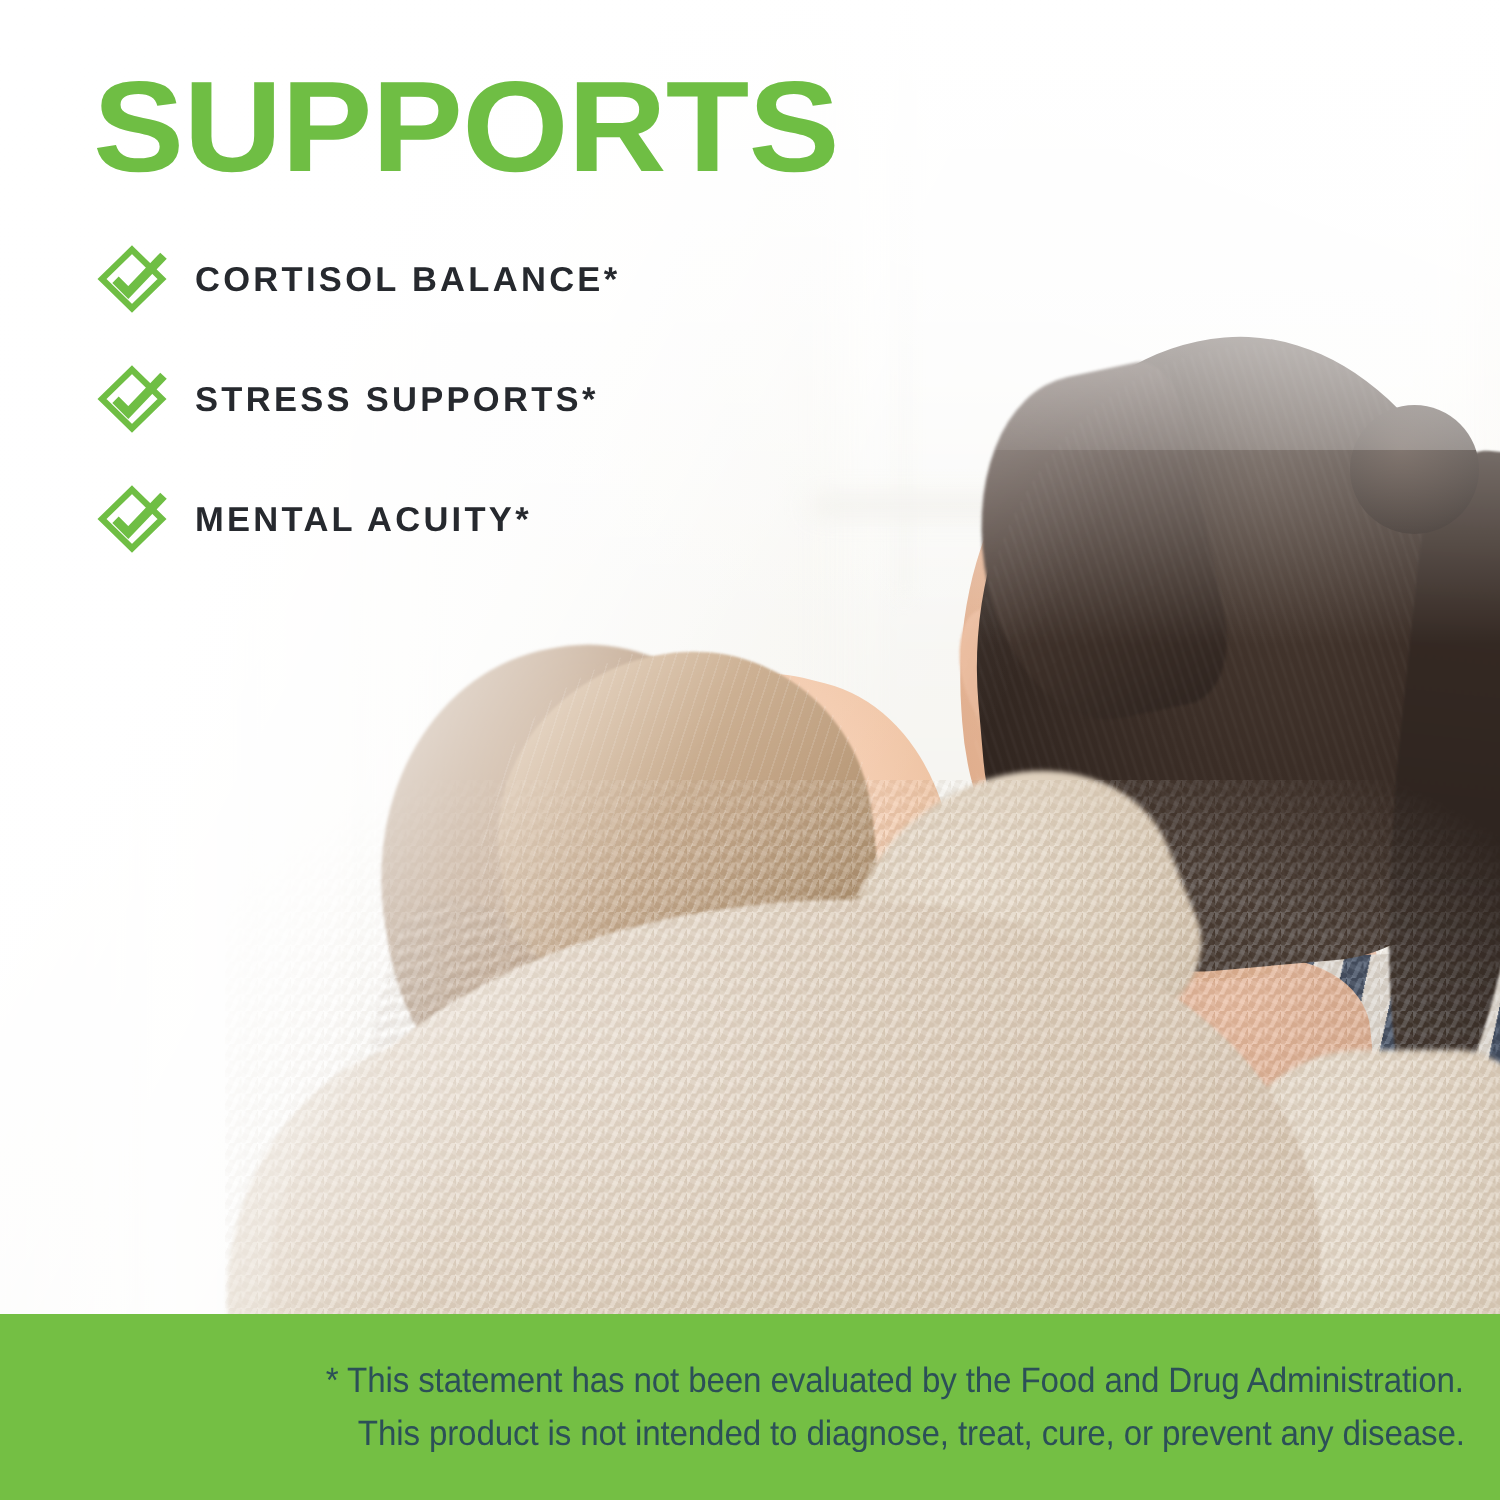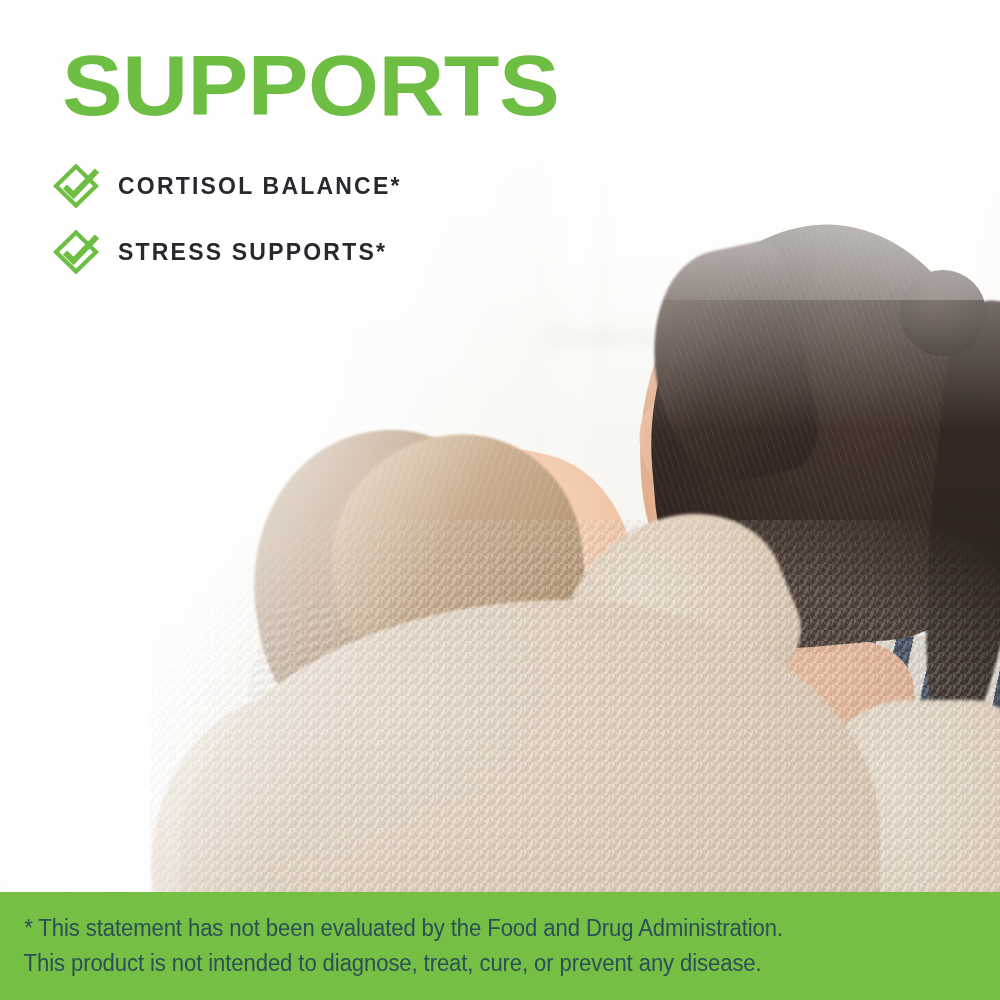--- a/index.html
+++ b/index.html
@@ -391,24 +391,24 @@
     line-height:1;
     color:#6fbe44;
     font-family:"Liberation Sans", sans-serif;
     transform:scaleX(1.06);
     transform-origin:left top;
     white-space:nowrap;
   }
 
   .benefits {
     position:absolute;
-    left:52px; top:163px;
+    left:64px; top:163px;
     display:flex;
     flex-direction:column;
-    gap:20px;
+    gap:34px;
   }
   .benefit-row {
     display:flex;
     align-items:center;
     gap:18px;
     height:46px;
   }
   .check-icon { width:48px; height:46px; display:block; flex:0 0 48px; }
   .benefit-label {
     font-size:23px;
@@ -416,25 +416,25 @@
     letter-spacing:2.2px;
     color:#26292e;
     white-space:nowrap;
     font-family:"Liberation Sans", sans-serif;
   }
 
   
   .footer {
     position:absolute;
     left:0; bottom:0;
-    width:1000px; height:108px;
+    width:1000px; height:124px;
     background:#74bf44;
     display:flex;
     flex-direction:column;
-    align-items:flex-start;
+    align-items:flex-end;
     justify-content:center;
     gap:4px;
   }
   .footer-line {
     color:#2c5057;
     font-size:23.5px;
     line-height:1.32;
     letter-spacing:-0.1px;
     white-space:nowrap;
     font-family:"Liberation Sans", sans-serif;
@@ -530,20 +530,29 @@
       <div class="benefit-row">
         <span>
           <svg class="check-icon" viewBox="0 0 48 46" aria-hidden="true">
             <path d="M24 3.5 L44 23 L24 42.5 L4 23 Z" fill="none" stroke="#6fbe44" stroke-width="4.2" stroke-linejoin="miter"></path>
             <path d="M13 23.5 L21.5 32 L45 7.5" fill="none" stroke="#6fbe44" stroke-width="6" stroke-linecap="butt" stroke-linejoin="miter"></path>
           </svg>
         </span>
         <span class="benefit-label">STRESS SUPPORTS*</span>
       </div>
 
+      <div class="benefit-row">
+        <span>
+          <svg class="check-icon" viewBox="0 0 48 46" aria-hidden="true">
+            <path d="M24 3.5 L44 23 L24 42.5 L4 23 Z" fill="none" stroke="#6fbe44" stroke-width="4.2" stroke-linejoin="miter"></path>
+            <path d="M13 23.5 L21.5 32 L45 7.5" fill="none" stroke="#6fbe44" stroke-width="6" stroke-linecap="butt" stroke-linejoin="miter"></path>
+          </svg>
+        </span>
+        <span class="benefit-label">MENTAL ACUITY*</span>
+      </div>
 
     </div>
 
     <div class="footer">
       <div class="footer-line">* This statement has not been evaluated by the Food and Drug Administration.</div>
       <div class="footer-line">This product is not intended to diagnose, treat, cure, or prevent any disease.</div>
     </div>
 
   </div>
 </div>

